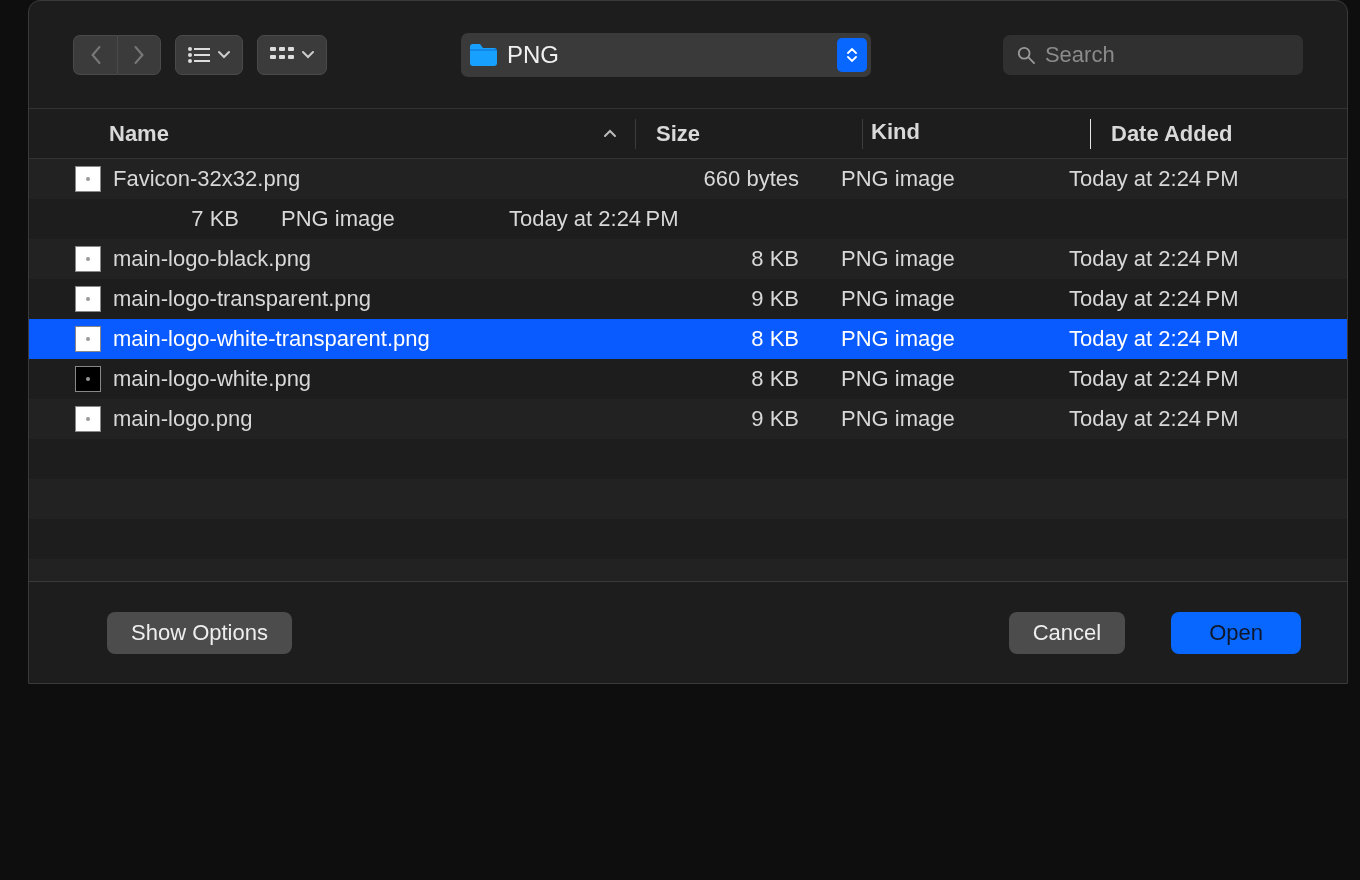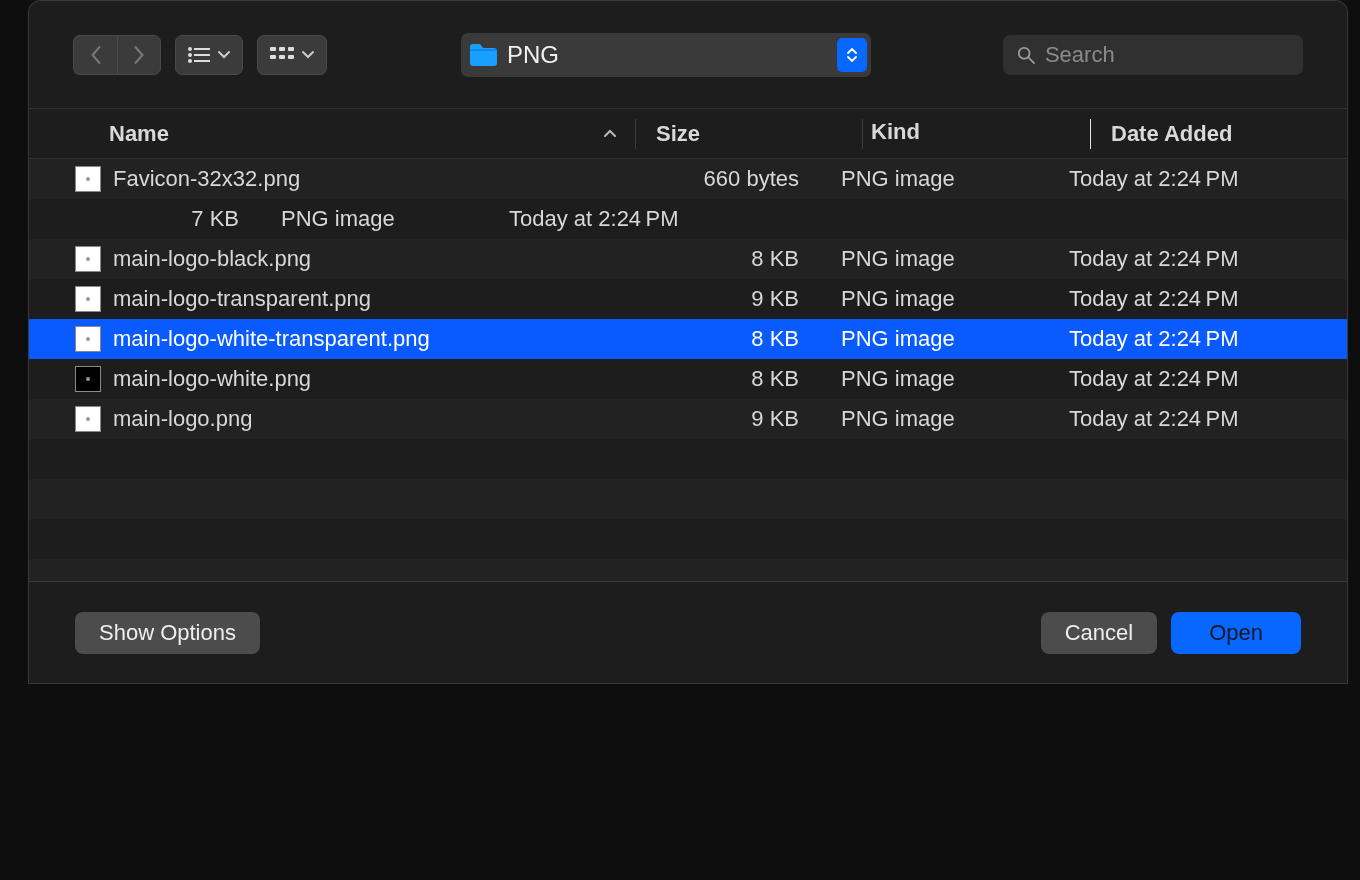--- a/index.html
+++ b/index.html
@@ -165,20 +165,21 @@
   .btn {
     height: 42px;
     padding: 0 24px;
     border-radius: 8px;
     background: #4c4c4c;
     color: #eee;
     font-size: 22px;
     display:flex; align-items:center; justify-content:center;
     border: none;
     cursor: pointer;
+    margin-left: 32px;
   }
   .btn-primary { background: #0867ff; color:#0f172a; padding: 0 38px;}
   .spacer { flex: 1; }
   .chev { width:12px; height:12px; }
 </style>
 </head>
 <body>
 
 <div class="dialog">
 

